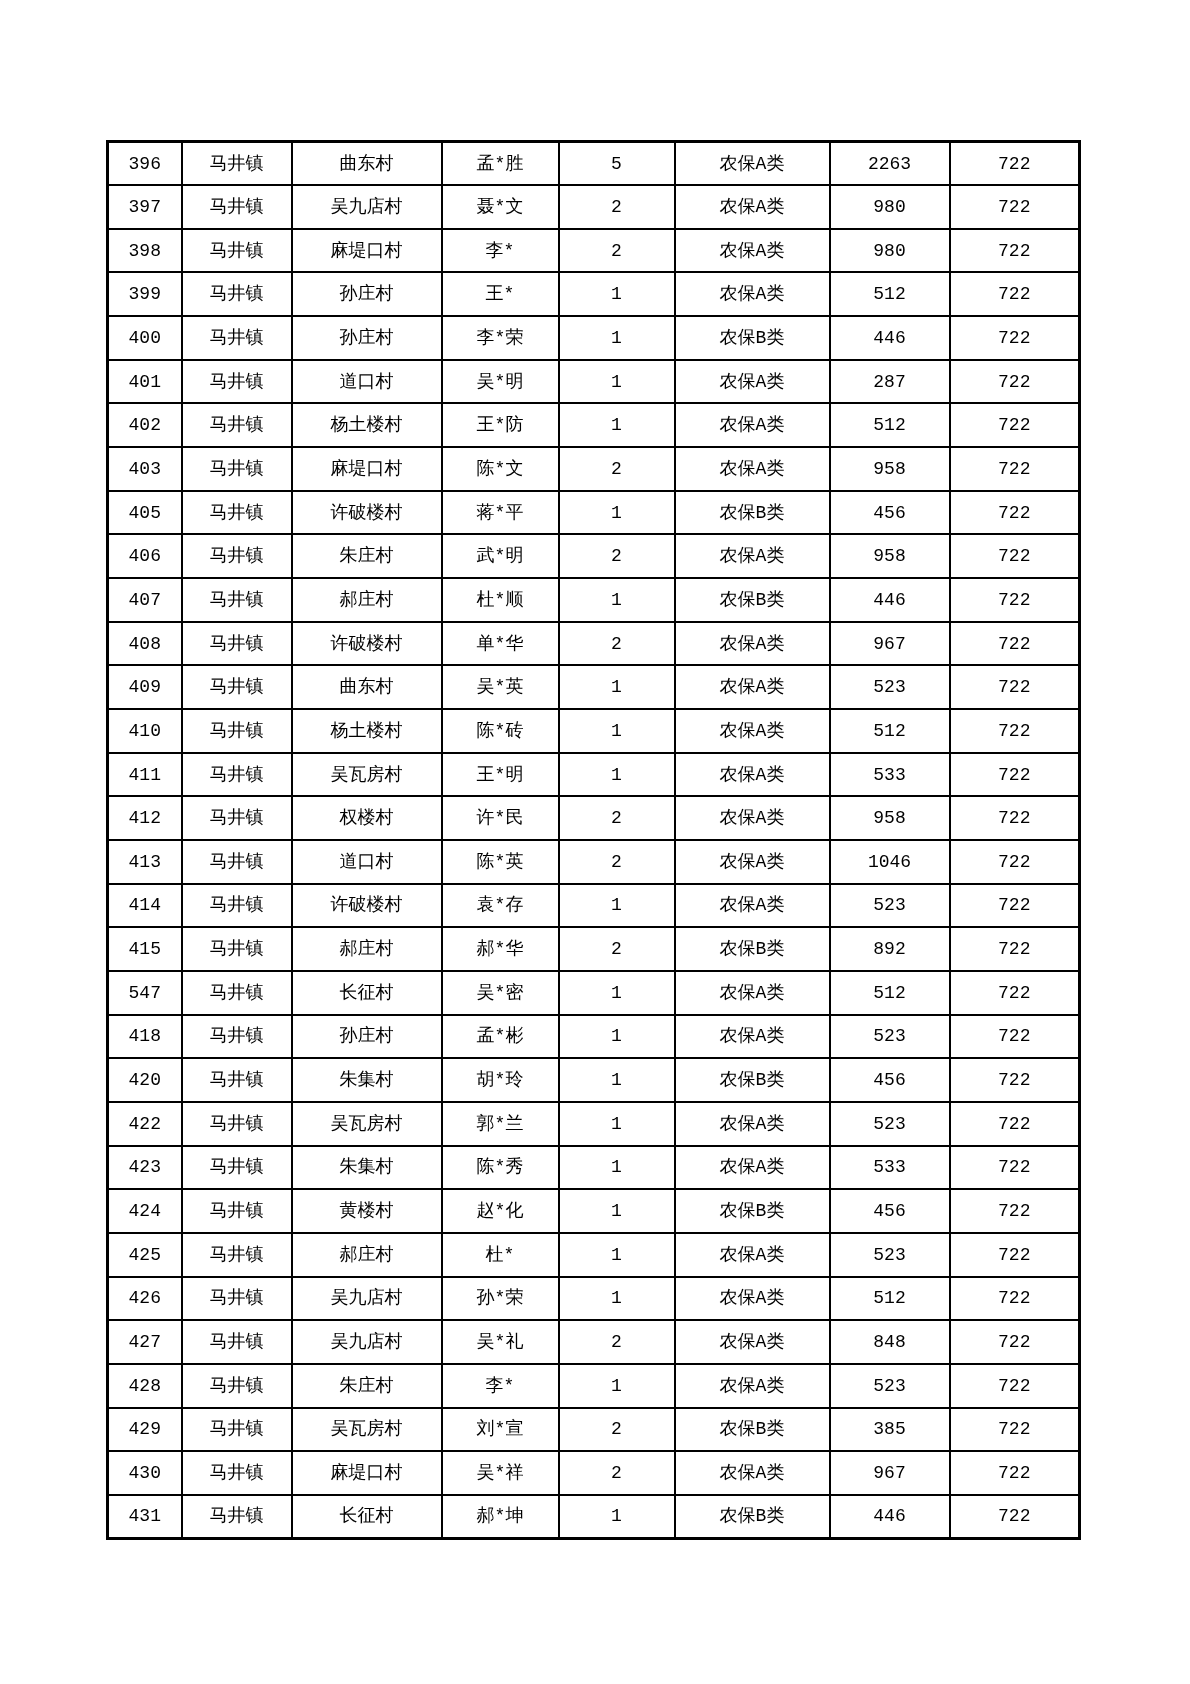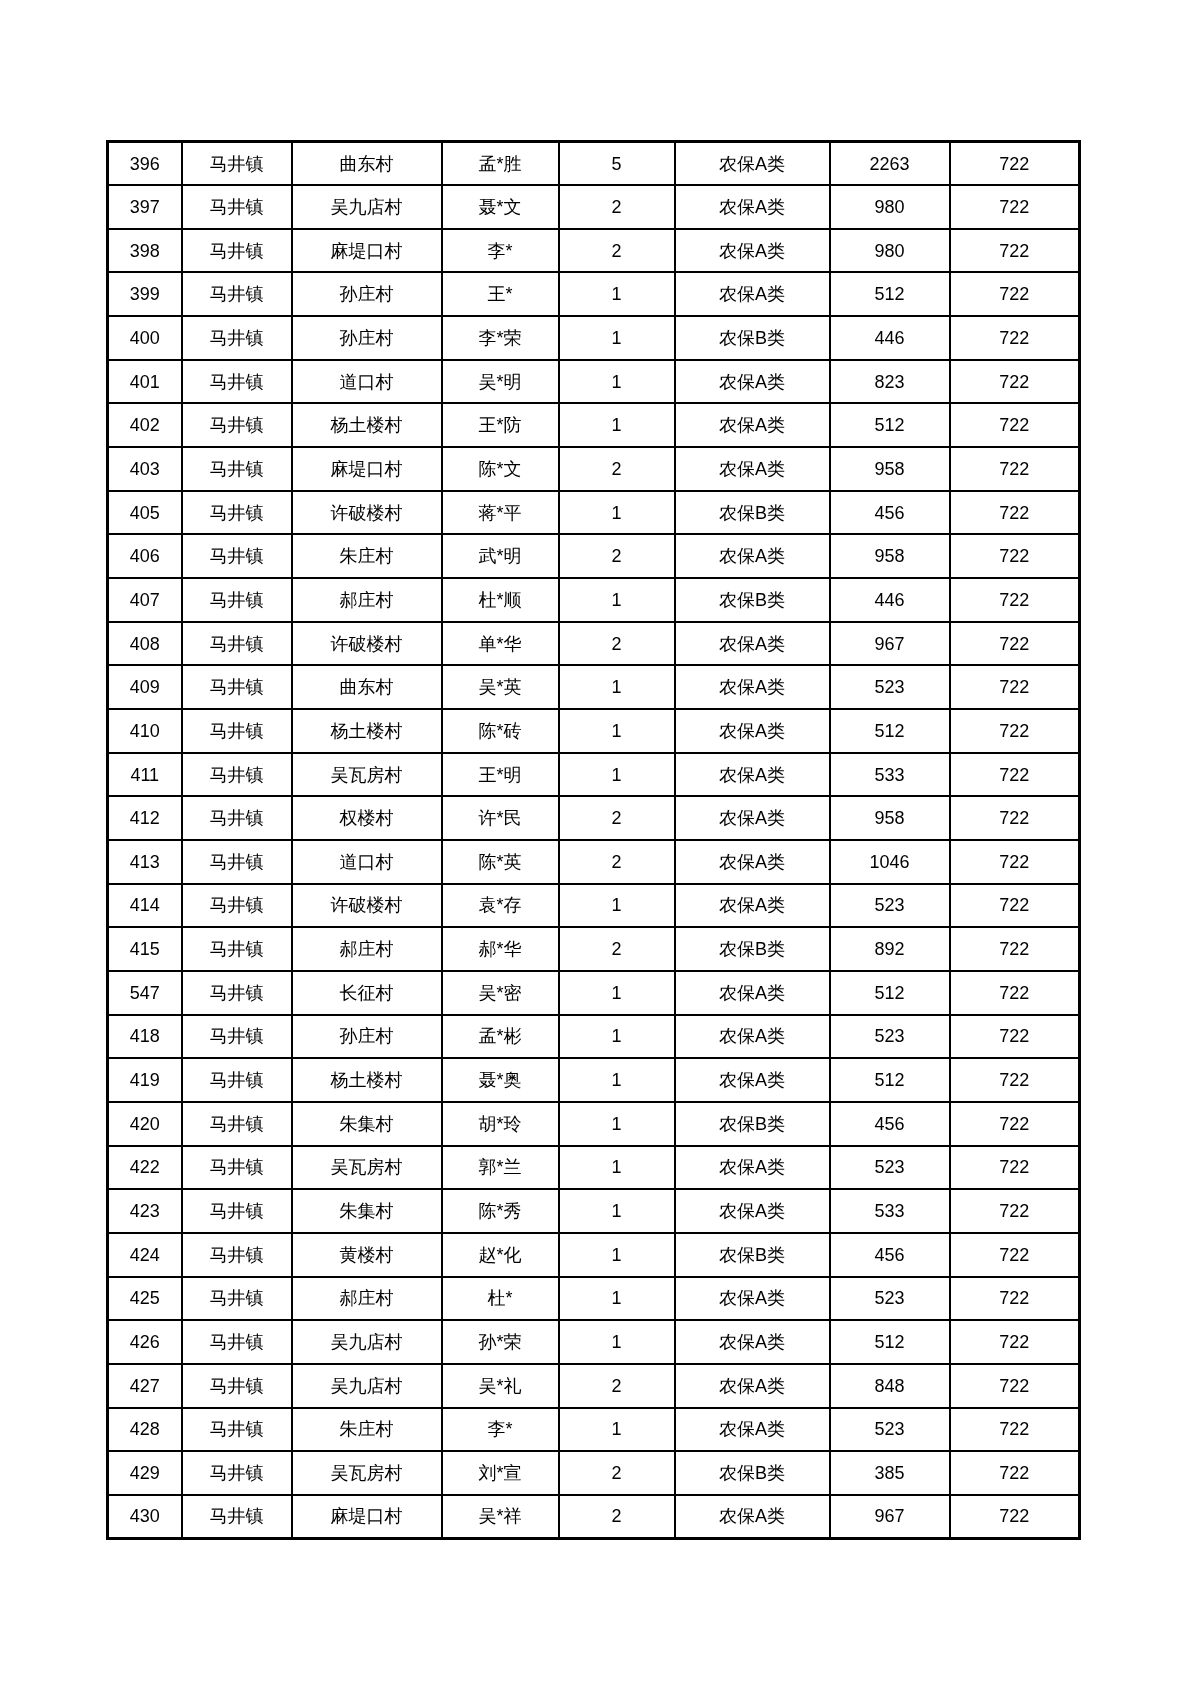--- a/index.html
+++ b/index.html
@@ -6,21 +6,21 @@
     margin: 0;
     padding: 0;
     background: #ffffff;
   }
   .page {
     position: relative;
     width: 1190px;
     height: 1684px;
     background: #ffffff;
     overflow: hidden;
-    font-family: Liberation Sans, sans-serif;
+    font-family: Liberation Mono, monospace;
     color: #000000;
   }
   table.roster {
     position: absolute;
     left: 106px;
     top: 140px;
     width: 972px;
     height: 1400px;
     border-collapse: collapse;
     table-layout: fixed;
@@ -106,21 +106,21 @@
           <td>446</td>
           <td>722</td>
         </tr>
         <tr>
           <td>401</td>
           <td>马井镇</td>
           <td>道口村</td>
           <td>吴*明</td>
           <td>1</td>
           <td>农保A类</td>
-          <td>823</td>
+          <td>287</td>
           <td>722</td>
         </tr>
         <tr>
           <td>402</td>
           <td>马井镇</td>
           <td>杨土楼村</td>
           <td>王*防</td>
           <td>1</td>
           <td>农保A类</td>
           <td>512</td>
@@ -260,30 +260,20 @@
           <td>418</td>
           <td>马井镇</td>
           <td>孙庄村</td>
           <td>孟*彬</td>
           <td>1</td>
           <td>农保A类</td>
           <td>523</td>
           <td>722</td>
         </tr>
         <tr>
-          <td>419</td>
-          <td>马井镇</td>
-          <td>杨土楼村</td>
-          <td>聂*奥</td>
-          <td>1</td>
-          <td>农保A类</td>
-          <td>512</td>
-          <td>722</td>
-        </tr>
-        <tr>
           <td>420</td>
           <td>马井镇</td>
           <td>朱集村</td>
           <td>胡*玲</td>
           <td>1</td>
           <td>农保B类</td>
           <td>456</td>
           <td>722</td>
         </tr>
         <tr>
@@ -367,17 +357,27 @@
           <td>722</td>
         </tr>
         <tr>
           <td>430</td>
           <td>马井镇</td>
           <td>麻堤口村</td>
           <td>吴*祥</td>
           <td>2</td>
           <td>农保A类</td>
           <td>967</td>
+          <td>722</td>
+        </tr>
+        <tr>
+          <td>431</td>
+          <td>马井镇</td>
+          <td>长征村</td>
+          <td>郝*坤</td>
+          <td>1</td>
+          <td>农保B类</td>
+          <td>446</td>
           <td>722</td>
         </tr>
       </tbody>
   </table>
 </div>
 
 </body></html>

